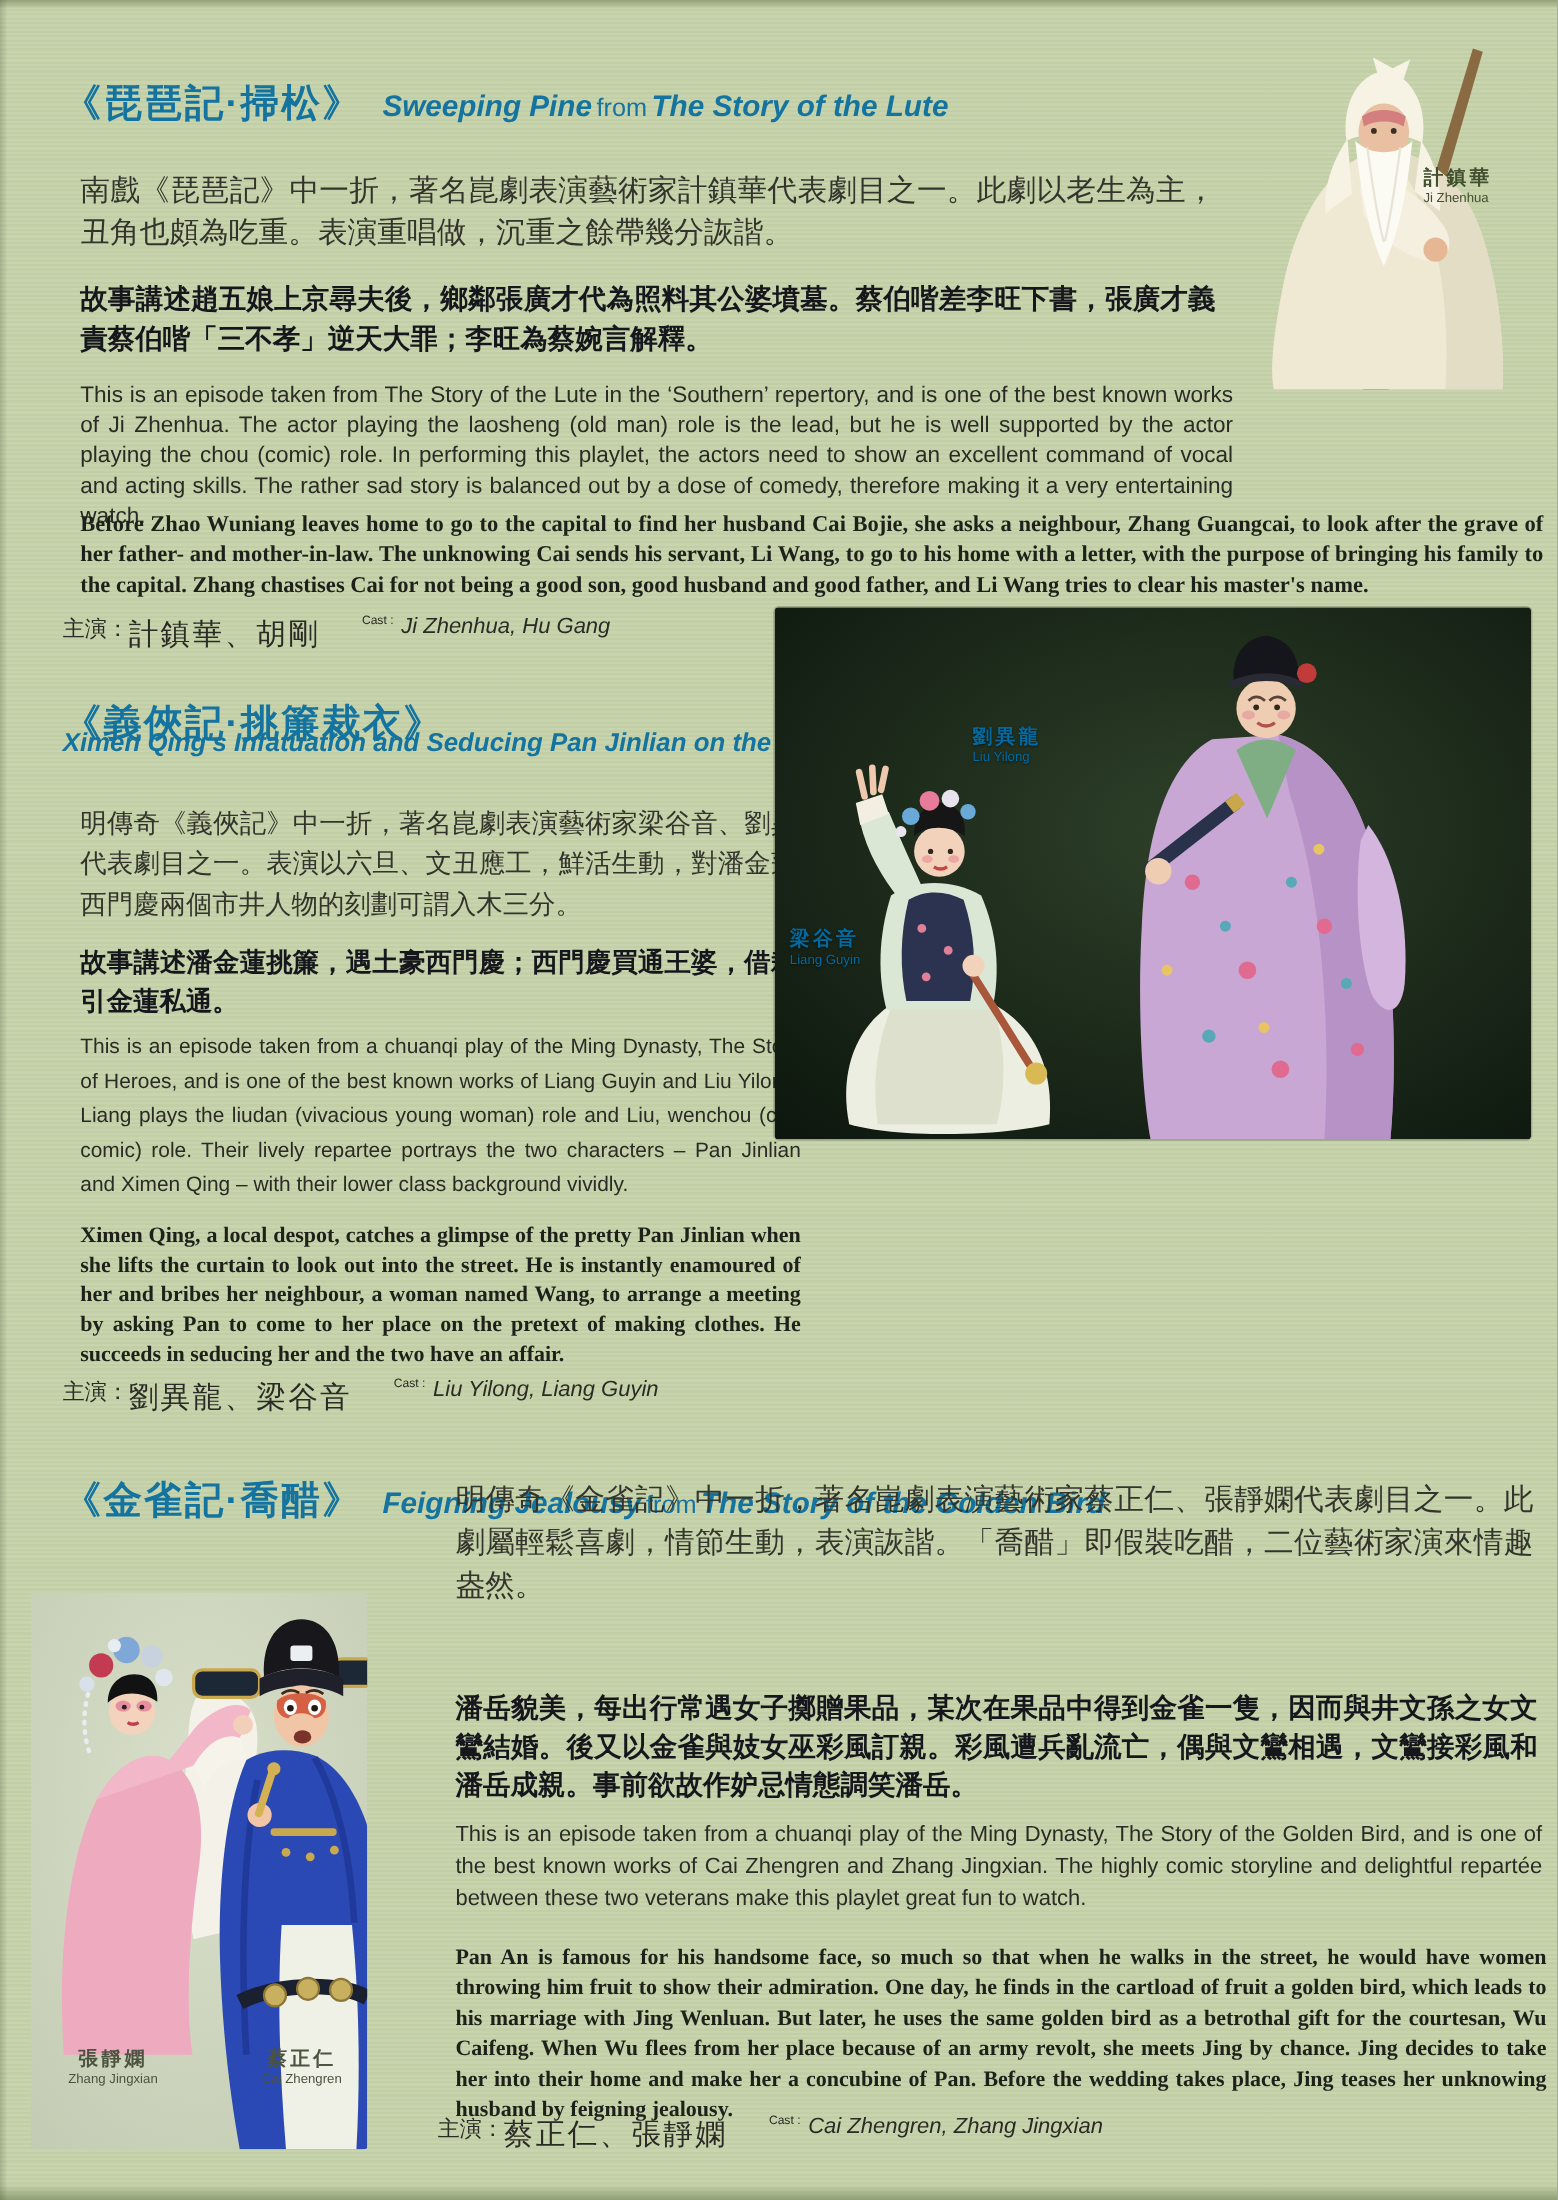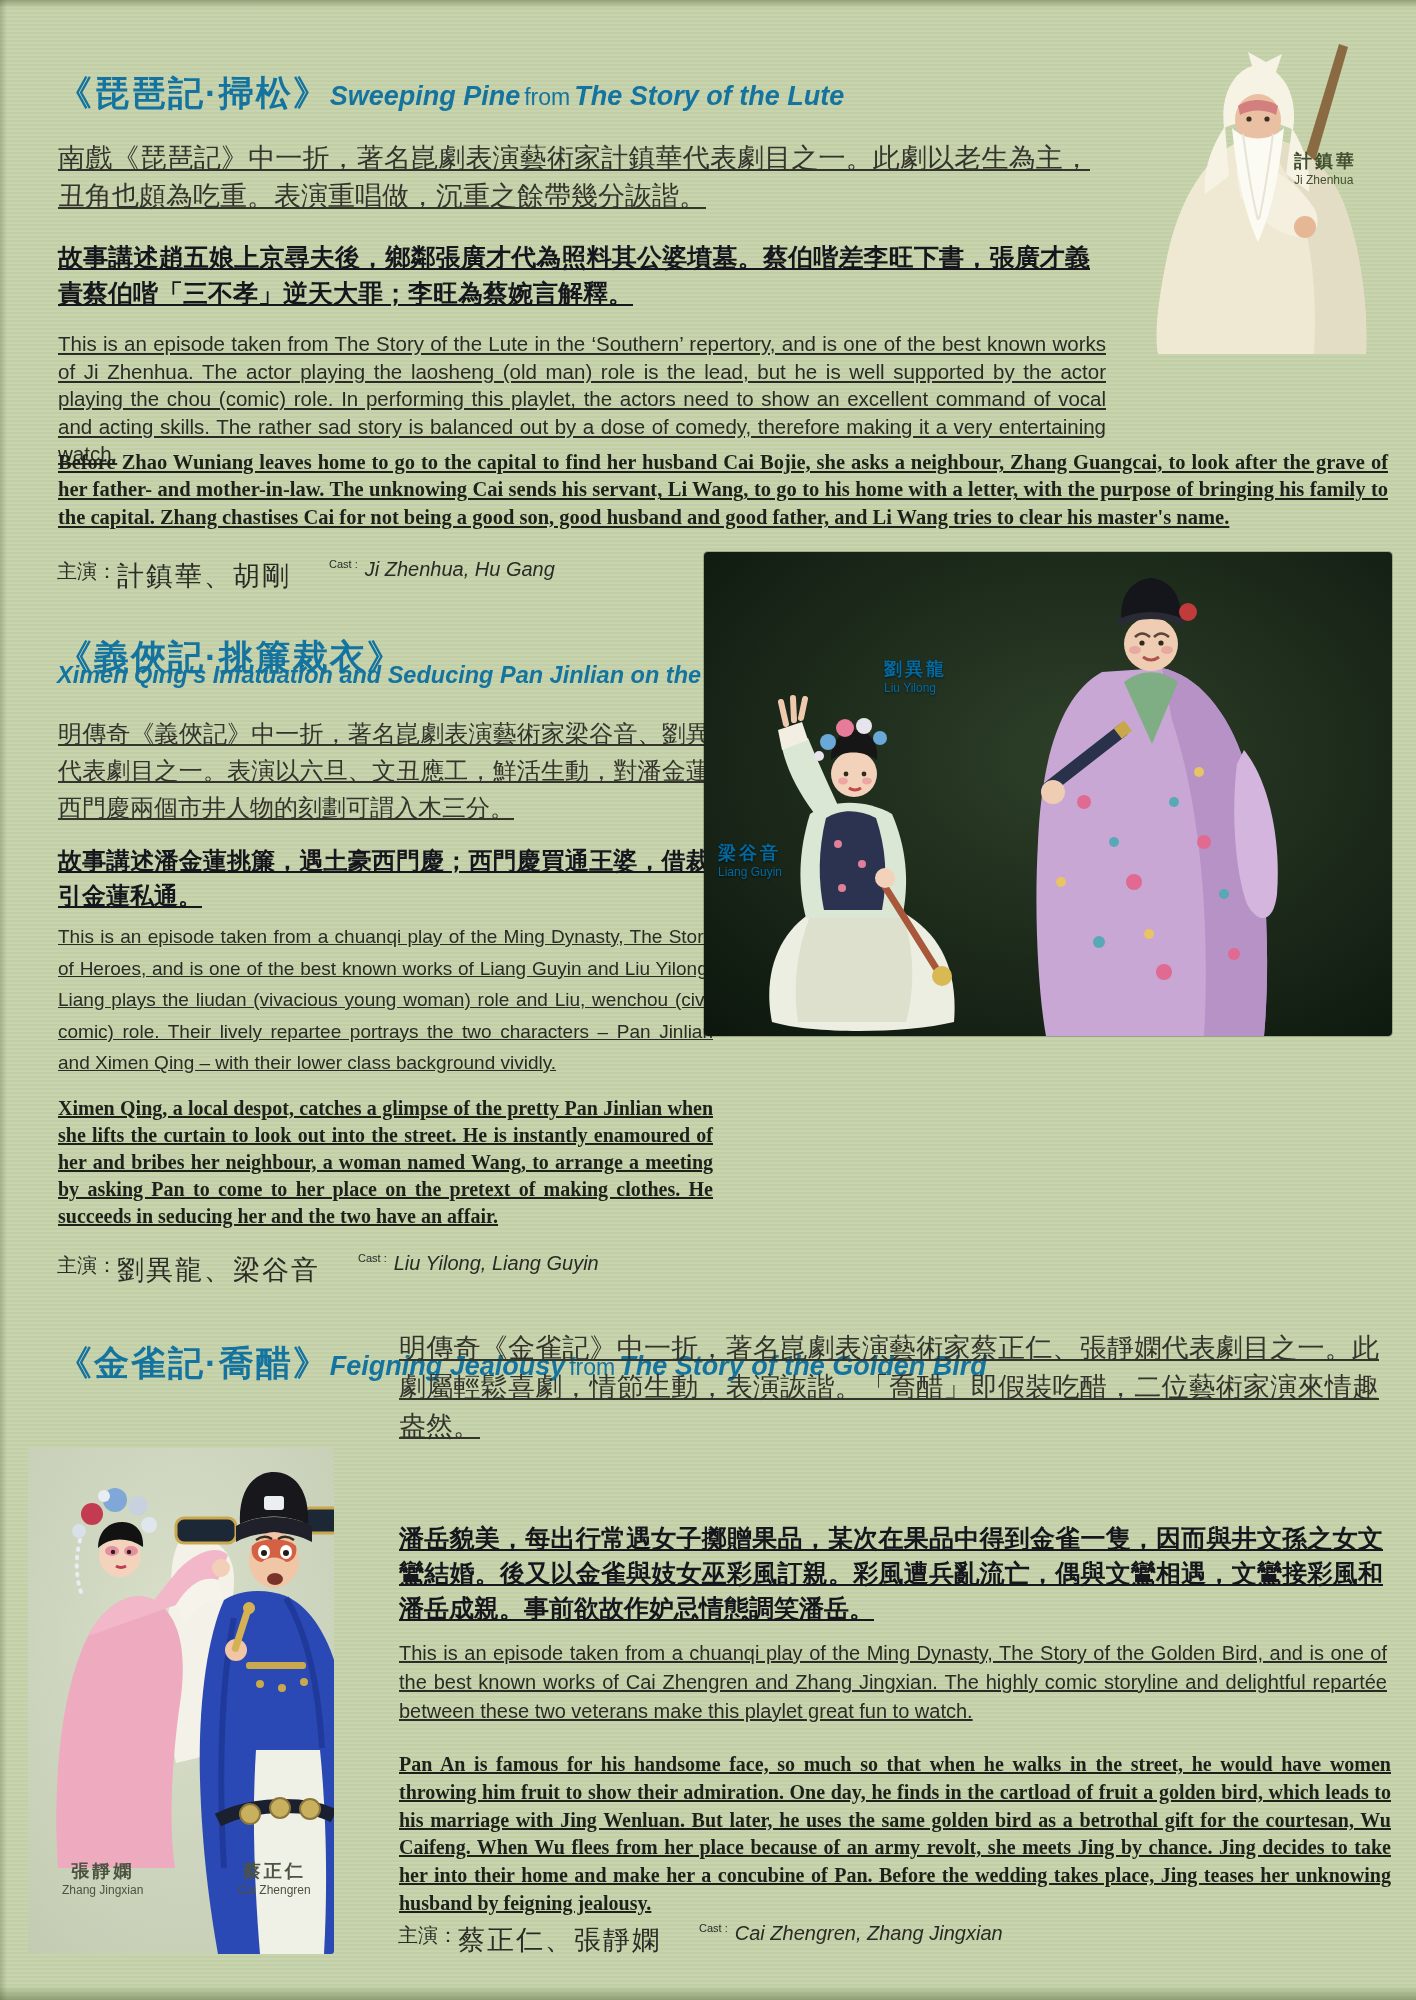--- a/index.html
+++ b/index.html
@@ -10,28 +10,28 @@
   }
   .page::before{
     content:"";position:absolute;inset:0;pointer-events:none;
     background:repeating-linear-gradient(180deg,rgba(60,70,40,.035) 0 2px,rgba(255,255,255,.025) 2px 4px);
   }
   .edge{position:absolute;left:0;right:0;pointer-events:none;}
   .edge.top{top:0;height:8px;background:linear-gradient(180deg,#94a278,rgba(198,211,171,0));}
   .edge.bottom{bottom:0;height:14px;background:linear-gradient(0deg,#8f9e74,rgba(198,211,171,0));}
   .edge.left{top:0;bottom:0;left:0;right:auto;width:7px;background:linear-gradient(90deg,rgba(50,60,30,.22),rgba(50,60,30,0));}
 
-  .sec-title{position:absolute;display:flex;align-items:baseline;white-space:nowrap;color:#14749f;}
+  .sec-title{position:absolute;display:flex;align-items:baseline;gap:18px;white-space:nowrap;color:#14749f;}
   .tz{font-weight:bold;font-size:35px;letter-spacing:2px;}
   .te{font-size:27px;font-weight:bold;font-style:italic;}
   .te .tm{font-size:23px;font-weight:normal;font-style:normal;padding:0 4px;}
   .sub{position:absolute;color:#14749f;font-size:23.5px;font-weight:bold;font-style:italic;white-space:nowrap;}
   .sub .tm{font-size:21px;font-weight:normal;font-style:normal;padding:0 3px;}
 
-  .p{position:absolute;margin:1px;text-align:justify;text-decoration:underline;}
+  .p{position:absolute;margin:16px;text-align:justify;}
   .zh{font-family:"Liberation Sans",sans-serif;color:#33342c;}
   .zhb{font-family:"Liberation Serif",serif;font-weight:bold;color:#15171c;}
   .ens{font-family:"Liberation Sans",sans-serif;color:#2a2b25;}
   .enb{font-family:"Liberation Serif",serif;font-weight:bold;color:#1d211a;}
 
   #s1t{left:57px;top:50px;}
   #s1zi{left:57px;top:138px;width:1032px;font-size:27px;line-height:38px;}
   #s1zs{left:57px;top:239px;width:1032px;font-size:25px;line-height:36px;}
   #s1ei{left:57px;top:329px;width:1048px;font-size:20.5px;line-height:27.6px;}
   #s1es{left:57px;top:448px;width:1330px;font-size:20.5px;line-height:27.4px;}

